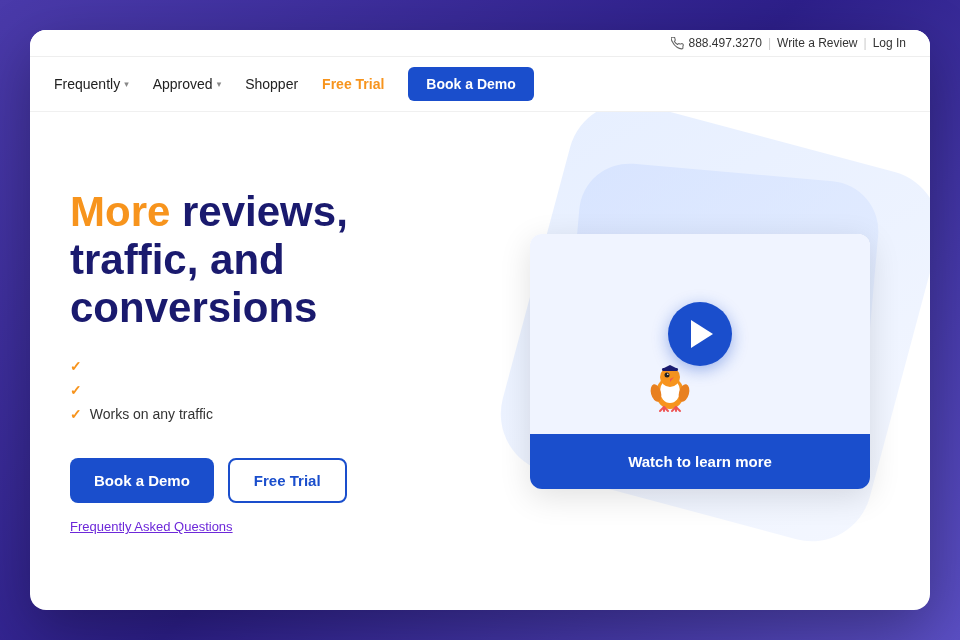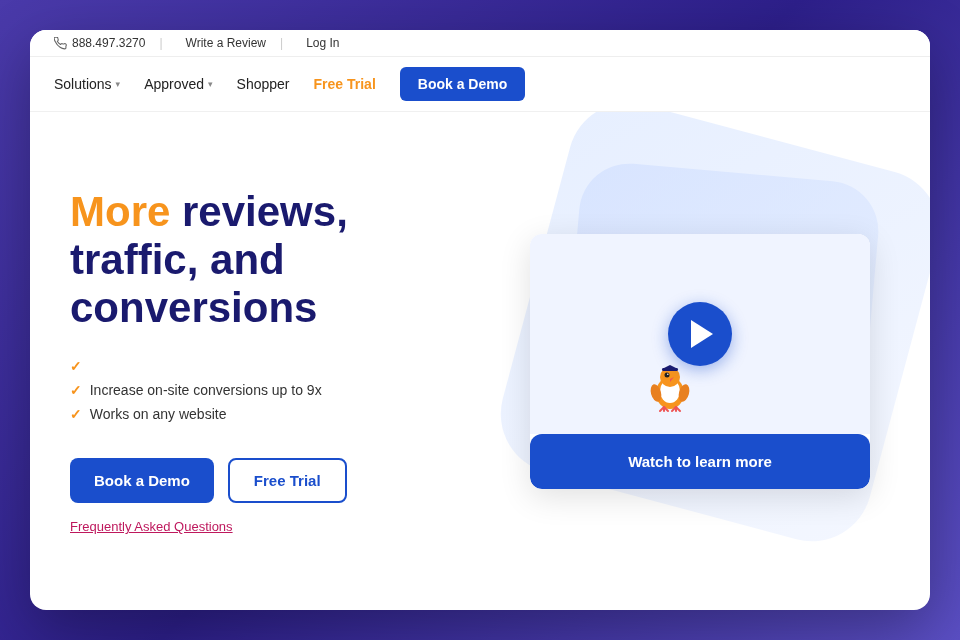--- a/index.html
+++ b/index.html
@@ -22,40 +22,39 @@
       display: flex;
       flex-direction: column;
       box-shadow: 0 20px 60px rgba(0,0,0,0.3);
     }
     
     .top-bar {
       background: #fff;
       border-bottom: 1px solid #eee;
       padding: 6px 24px;
       display: flex;
-      justify-content: flex-start;
-      align-items: center;
-      gap: 14px;
+      justify-content: flex-end;
+      align-items: center;
+      gap: 6px;
       font-size: 12px;
       color: #444;
     }
     .top-bar-phone {
       display: flex;
       align-items: center;
       gap: 5px;
       color: #333;
     }
     .top-bar-sep {
       color: #ccc;
     }
     .top-bar-link {
       color: #333;
       cursor: pointer;
       text-decoration: none;
-      margin-left: 9px;
     }
     
     .navbar {
       background: #fff;
       padding: 10px 24px;
       display: flex;
       align-items: center;
       justify-content: space-between;
       border-bottom: 1px solid #f0f0f0;
     }
@@ -166,21 +165,21 @@
       color: #1a4ecc;
       border: 2px solid #1a4ecc;
       border-radius: 8px;
       padding: 12px 24px;
       font-size: 15px;
       font-weight: 700;
       cursor: pointer;
     }
     .faq-link {
       font-size: 13px;
-      color: #be185d;
+      color: #6d28d9;
       text-decoration: underline;
       cursor: pointer;
     }
     
     .hero-right {
       width: 380px;
       display: flex;
       align-items: center;
       justify-content: center;
       z-index: 2;
@@ -229,21 +228,20 @@
       font-size: 36px;
     }
     .video-bar {
       background: #1a4ecc;
       color: #fff;
       text-align: center;
       padding: 19px;
       font-size: 15px;
       font-weight: 600;
       cursor: pointer;
-      border-radius: 12px;
     }
     
     .deco-shape-1 {
       position: absolute;
       right: 20px;
       top: 20px;
       width: 380px;
       height: 380px;
       background: linear-gradient(135deg, #dce8ff 0%, #eef3ff 100%);
       border-radius: 60px;
@@ -279,21 +277,21 @@
     <span class="top-bar-sep">|</span>
     <a class="top-bar-link">Write a Review</a>
     <span class="top-bar-sep">|</span>
     <a class="top-bar-link">Log In</a>
   </div>
 
   <div class="navbar">
 
     <div class="nav-links">
       <div class="nav-item">
-        <span>Solutions</span>
+        <span>Frequently</span>
         <span class="chevron">▾</span>
       </div>
       <div class="nav-item">
         <span>Approved</span>
         <span class="chevron">▾</span>
       </div>
       <div class="nav-item">
         <span>Shopper</span>
       </div>
       <div class="nav-item free-trial">
@@ -310,25 +308,24 @@
     <div class="hero-left">
       <h1 class="hero-heading">
         <span class="more">More</span> reviews,<br>traffic, and<br>conversions
       </h1>
       <ul class="hero-bullets">
         <li>
           <span class="checkmark">✓</span>
         </li>
         <li>
           <span class="checkmark">✓</span>
-          <span>Increase on-site conversions up to 9x</span>
         </li>
         <li>
           <span class="checkmark">✓</span>
-          <span>Works on any website</span>
+          <span>Works on any traffic</span>
         </li>
       </ul>
       <div class="hero-actions">
         <button class="btn-book-demo">Book a Demo</button>
         <button class="btn-free-trial">Free Trial</button>
       </div>
       <a class="faq-link">Frequently Asked Questions</a>
     </div>
 
     <div class="hero-right">

